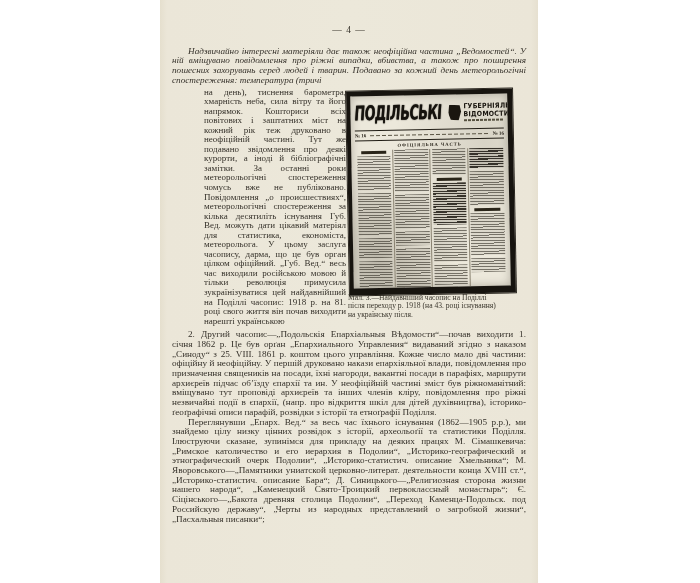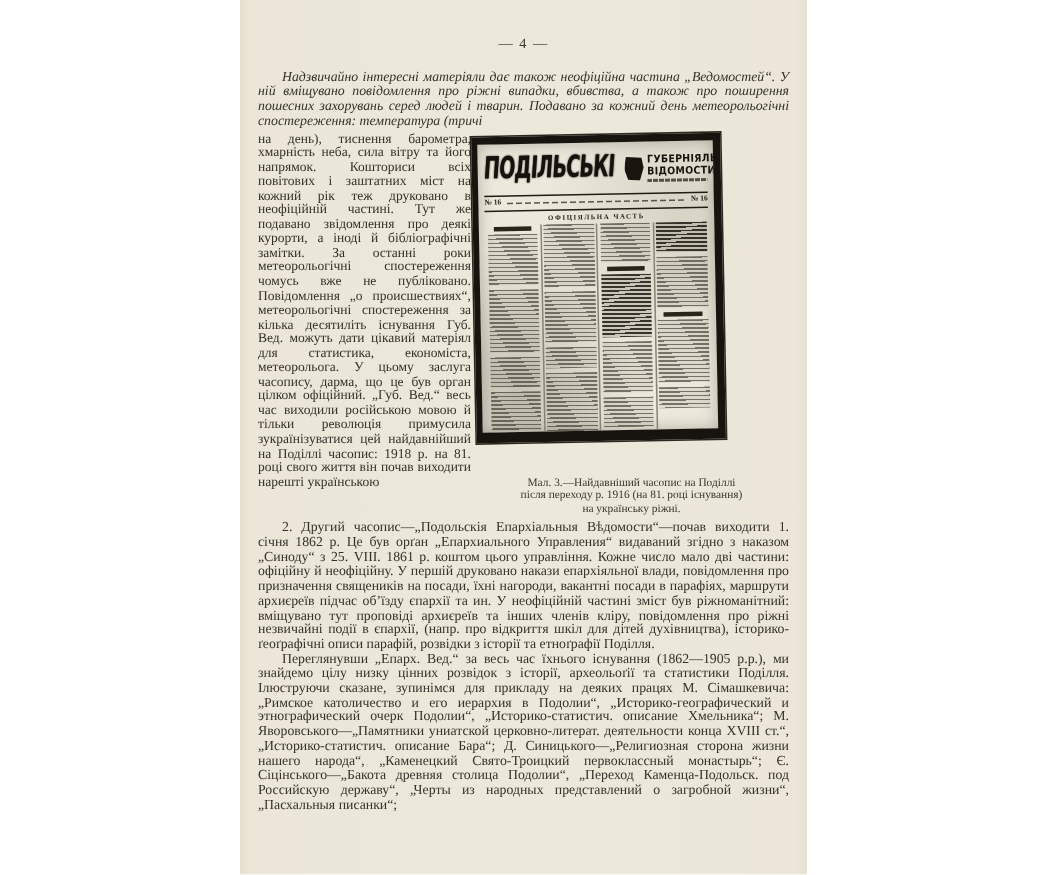--- a/index.html
+++ b/index.html
@@ -17,21 +17,21 @@
     font-size:9.2px;line-height:9.7px;text-align:justify;
     -webkit-font-smoothing:antialiased;
   }
   .pageno{
     text-align:center;font-size:9.5px;letter-spacing:1px;color:#3a362e;
     margin-bottom:11px;
   }
   .para{text-indent:16px;margin:0;}
   .p1top{margin-bottom:2px;font-style:italic;}
   .wrapRow{display:flex;align-items:flex-start;}
-  .colLeft{width:142px;font-size:9px;line-height:9.55px;text-align:justify;}
+  .colLeft{width:142px;font-size:9px;line-height:9.55px;text-align:justify;margin-left:32px;}
   .figBlock{flex:1;margin-left:2px;padding-top:2px;}
   
   .paper{
     width:166px;height:204px;box-sizing:border-box;
     border:solid #17140f;border-width:5px 5px 7px 4px;
     background:
       radial-gradient(ellipse at 15% 85%, rgba(110,104,88,.28), transparent 42%),
       radial-gradient(ellipse at 85% 25%, rgba(110,104,88,.16), transparent 48%),
       #ece8db;
     box-shadow:0 0 0 1px #2b2720, inset 0 0 10px rgba(70,64,52,.35);
@@ -65,21 +65,21 @@
     height:7px;line-height:7px;white-space:nowrap;overflow:hidden;
   }
   .cols{display:flex;height:138px;margin-top:1px;}
   .ncol{flex:1;padding:0 1.5px;border-right:1px solid #8a8372;}
   .ncol:last-child{border-right:none;}
   .blk{background:repeating-linear-gradient(to bottom, rgba(45,41,32,.62) 0 1px, rgba(45,41,32,.08) 1px 2.7px);margin-bottom:3px;}
   .blk.h1{height:26px;} .blk.h2{height:34px;} .blk.h3{height:20px;} .blk.h4{height:42px;} .blk.h5{height:14px;}
   .blk.dark{background:repeating-linear-gradient(to bottom, rgba(25,21,14,.85) 0 1.2px, rgba(45,41,32,.15) 1.2px 2.6px);}
   .subhead{height:3px;background:#2a2519;margin:1px 4px 2px 4px;}
   
-  .caption{margin-top:24px;text-align:center;font-size:7.6px;line-height:8.6px;color:#3a362d;text-indent:0;}
+  .caption{margin-top:0;font-size:7.6px;line-height:8.6px;color:#3a362d;text-indent:0;}
   .p1bot{margin-top:3px;}
   .p2{margin-top:4px;}
   .p3{margin-top:0;}
 </style>
 </head>
 <body>
 
 <div class="page">
   <div class="content">
 
@@ -134,22 +134,22 @@
               <div class="blk h3 dark"></div>
               <div class="blk h2"></div>
               <div class="subhead"></div>
               <div class="blk h4"></div>
               <div class="blk h5"></div>
             </div>
           </div>
         </div>
         <div class="caption">
           <span>Мал. 3.—Найдавніший часопис на Поділлі</span><br>
-          <span>після переходу р. 1916 (на 81. році існування)</span><br>
-          <span>на українську ріжні.</span>
+          <span>після переходу р. 1918 (на 43. році існування)</span><br>
+          <span>на українську після.</span>
         </div>
       </div>
     </div>
 
 
     <p class="para p2">2. Другий часопис—„Подольскія Епархіальныя Вѣдомости“—почав виходити 1. січня 1862 р. Це був орґан „Епархиального Управления“ видаваний згідно з наказом „Синоду“ з 25. VIII. 1861 р. коштом цього управління. Кожне число мало дві частини: офіційну й неофіційну. У першій друковано накази епархіяльної влади, повідомлення про призначення священиків на посади, їхні нагороди, вакантні посади в парафіях, маршрути архиєреїв підчас об’їзду єпархії та ин. У неофіційній частині зміст був ріжноманітний: вміщувано тут проповіді архиєреїв та інших членів кліру, повідомлення про ріжні незвичайні події в єпархії, (напр. про відкриття шкіл для дітей духівництва), історико-ґеоґрафічні описи парафій, розвідки з історії та етноґрафії Поділля.</p>
 
     <p class="para p3">Переглянувши „Епарх. Вед.“ за весь час їхнього існування (1862—1905 р.р.), ми знайдемо цілу низку цінних розвідок з історії, археольоґії та статистики Поділля. Ілюструючи сказане, зупинімся для прикладу на деяких працях М. Сімашкевича: „Римское католичество и его иерархия в Подолии“, „Историко-географический и этнографический очерк Подолии“, „Историко-статистич. описание Хмельника“; М. Яворовського—„Памятники униатской церковно-литерат. деятельности конца XVIII ст.“, „Историко-статистич. описание Бара“; Д. Синицького—„Религиозная сторона жизни нашего народа“, „Каменецкий Свято-Троицкий первоклассный монастырь“; Є. Сіцінського—„Бакота древняя столица Подолии“, „Переход Каменца-Подольск. под Российскую державу“, „Черты из народных представлений о загробной жизни“, „Пасхальныя писанки“;</p>
 
   </div>

